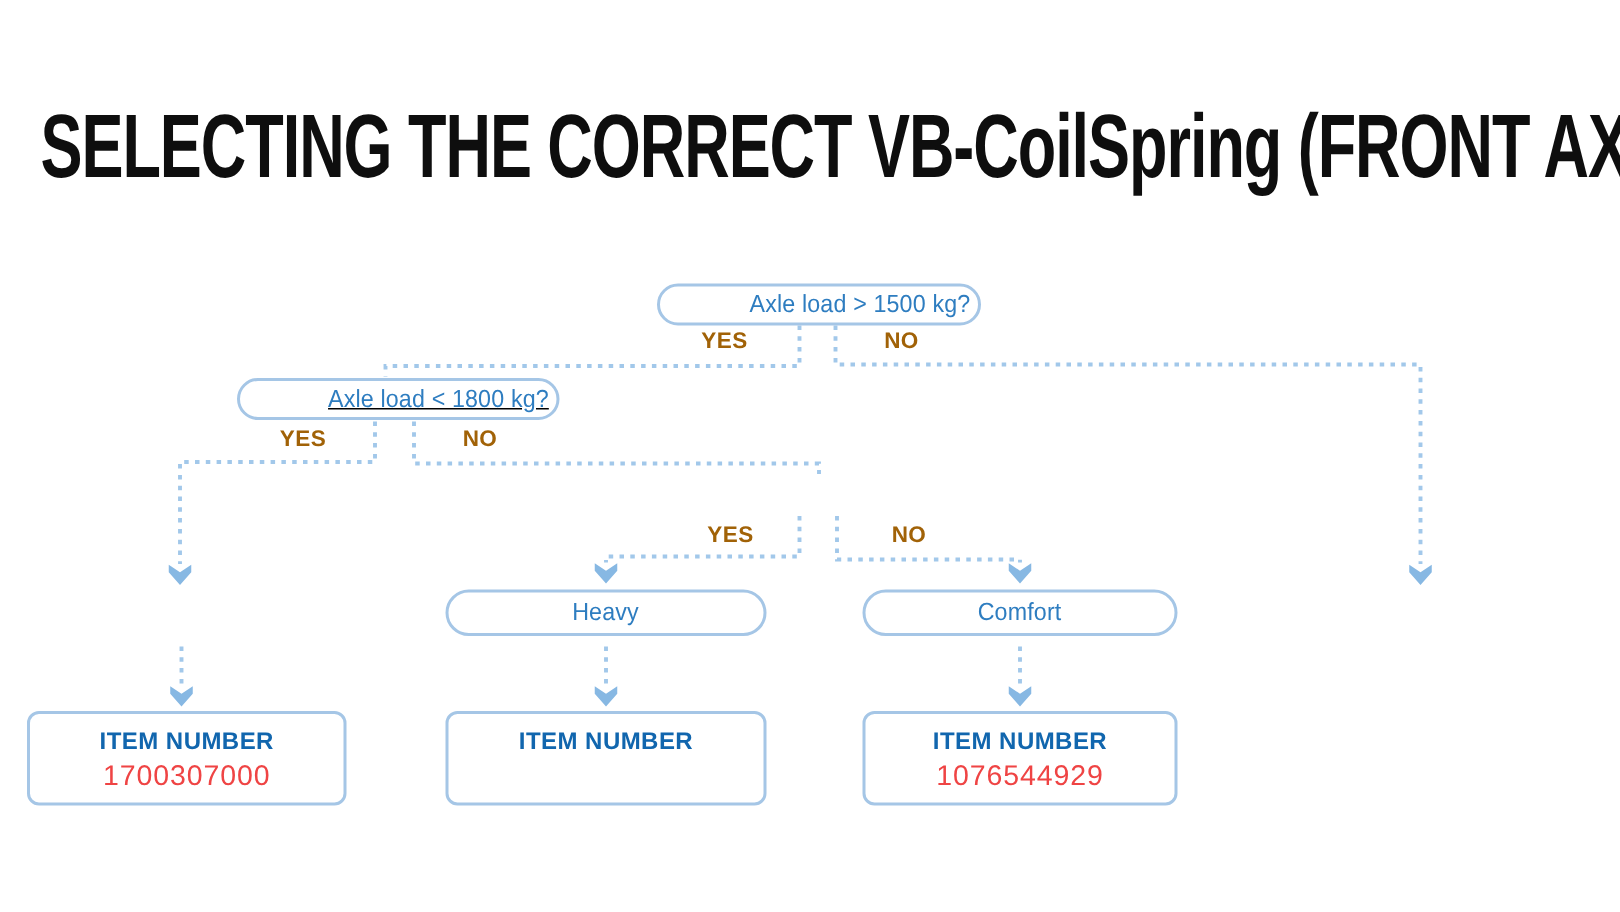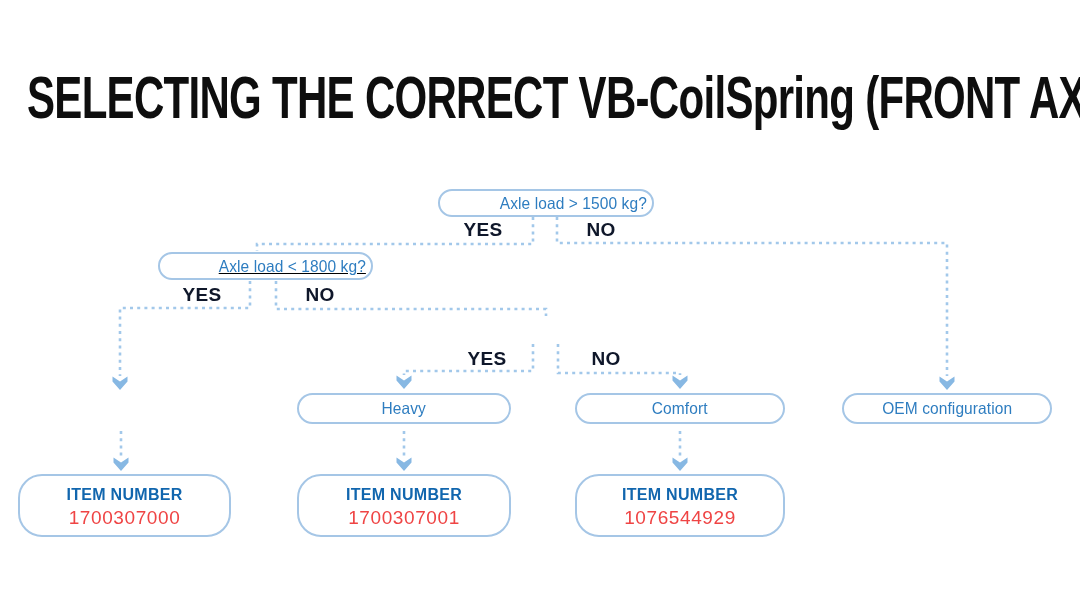--- a/index.html
+++ b/index.html
@@ -27,25 +27,25 @@
     box-sizing:border-box;
   }
   .qbox  { height:28px;justify-content:flex-end; }
   .cbox  { height:31px; }
   .qbox span, .cbox span {
     color:#2e7dc0; font-size:16.5px; letter-spacing:0.1px;
     transform:scaleX(0.94); white-space:nowrap;
   }
   .yn {
     position:absolute; width:70px; text-align:center;
-    color:#0f172a; font-size:19px; font-weight:bold; letter-spacing:0.3px;
+    color:#a16207; font-size:15px; font-weight:bold; letter-spacing:0.3px;
   }
   .ibox {
     position:absolute; top:474px; height:63px; background:#ffffff;
-    border:2.5px solid #a5c6e6; border-radius:24px;
+    border:2.5px solid #a5c6e6; border-radius:8px;
     box-sizing:border-box; text-align:center; padding-top:10px;
   }
   .ilabel {
     color:#1166ae; font-size:16px; font-weight:bold; letter-spacing:0.3px;
     line-height:17px;
   }
   .inum {
     color:#ef4444; font-size:19px; letter-spacing:0.6px;
     line-height:21px; margin-top:4px;
   }
@@ -98,30 +98,26 @@
 
   <div class="yn" style="left:452px; top:348px;">YES</div>
   <div class="yn" style="left:571px; top:348px;">NO</div>
 
   <div class="cbox" style="left:297px; top:393px; width:214px;">
     <span>Heavy</span>
   </div>
   <div class="cbox" style="left:575px; top:393px; width:210px;">
     <span>Comfort</span>
   </div>
-  <div class="cbox" style="left:842px; top:393px; width:210px;">
-    <span>OEM configuration</span>
-  </div>
 
   <div class="ibox" style="left:18px; width:213px;">
     <div class="ilabel">ITEM NUMBER</div>
     <div class="inum">1700307000</div>
   </div>
   <div class="ibox" style="left:297px; width:214px;">
     <div class="ilabel">ITEM NUMBER</div>
-    <div class="inum">1700307001</div>
   </div>
   <div class="ibox" style="left:575px; width:210px;">
     <div class="ilabel">ITEM NUMBER</div>
     <div class="inum">1076544929</div>
   </div>
 
 </div>
 
 </body></html>

